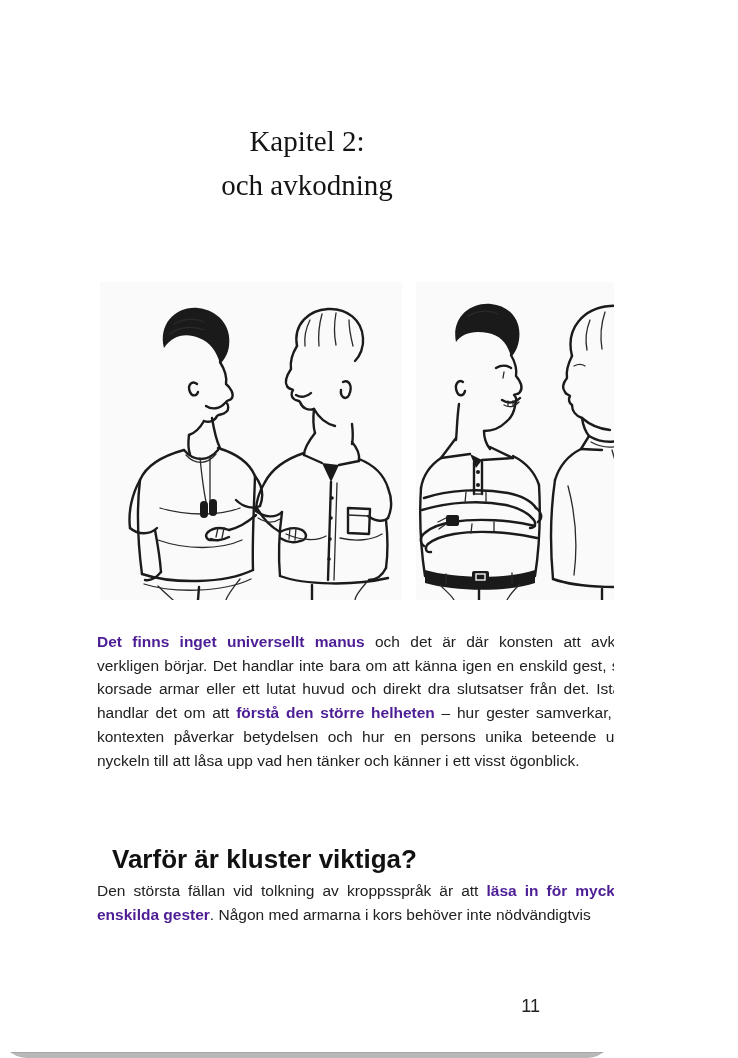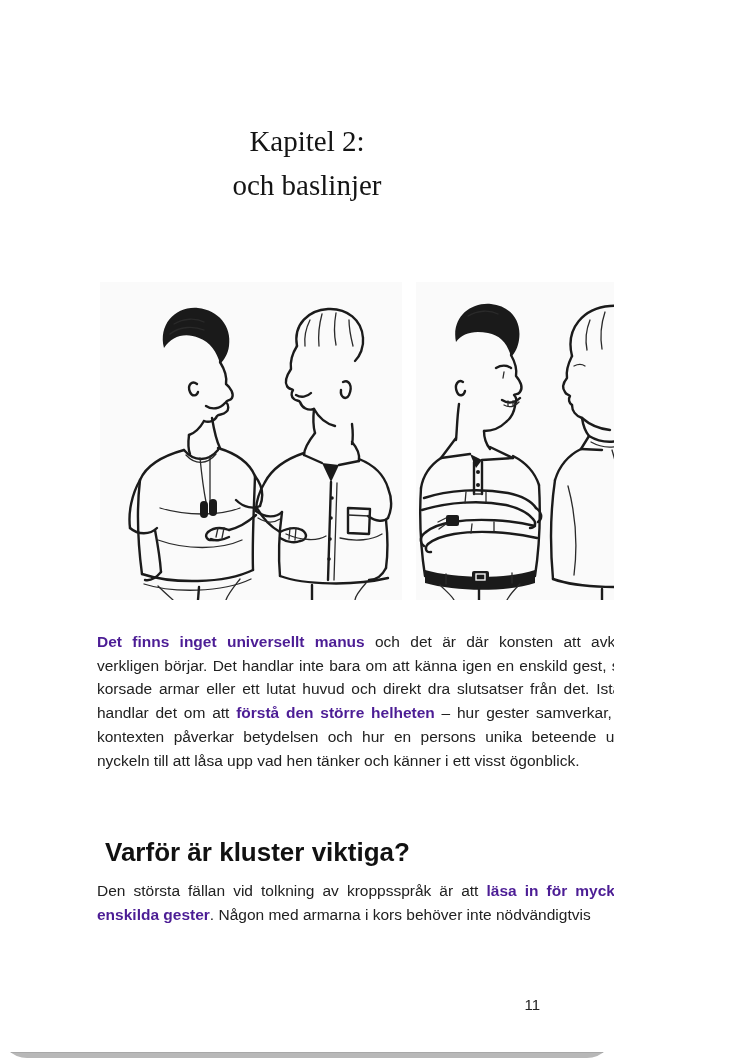--- a/index.html
+++ b/index.html
@@ -15,41 +15,41 @@
   .illustrations { position:absolute; top:282px; left:100px; display:flex; gap:14px; }
   .illu { background:#fafafa; display:block; }
   .body-par {
     position:absolute; left:97px; width:544px; margin:0;
     font-size:15.5px; line-height:23.7px; text-align:justify; color:#212121;
   }
   .p1 { top:630px; }
   .p2 { top:864px;margin-top:15px; }
   .body-par strong { font-weight:700; color:#4c1d95; }
   .section-heading {
-    position:absolute; top:829px; left:97px; margin:8px;
+    position:absolute; top:829px; left:97px; margin:15px;
     font-size:26px; font-weight:700; color:#111; font-family:"Liberation Sans", sans-serif;
   }
-  .pagenum { position:absolute; top:996px; right:74px; font-size:15px; color:#222; }
+  .pagenum { position:absolute; top:996px; right:74px; font-size:18px; color:#222; }
   .page-edge {
     position:absolute; left:0; right:0; bottom:0; height:5px;
     background:#b8b8b8; border-top:1px solid #a8a8a8;
   }
   .ink { fill:none; stroke:#1b1b1b; stroke-width:2.4; stroke-linecap:round; stroke-linejoin:round; }
   .ink-thin { fill:none; stroke:#2a2a2a; stroke-width:1.3; stroke-linecap:round; }
   .fill-dark { fill:#1a1a1a; stroke:none; }
   .fill-soft { fill:#242424; stroke:none; }
 </style>
 </head>
 <body>
 
 <div class="page">
 
   <div class="chapter-title">
     <div>Kapitel 2:</div>
-    <div>och baslinjer</div>
+    <div>och avkodning</div>
   </div>
 
   <div class="illustrations">
 
     <svg class="illu" width="302" height="318" viewBox="0 0 302 318" role="img" aria-label="Tuschillustration: två män i vänskapligt samtal, en gestikulerar">
 
       <path class="fill-dark" d="M64,66 C58,42 76,24 98,26 C118,28 132,44 129,64 C128,72 124,78 120,82 C117,70 110,60 99,56 C85,50 72,54 64,66 Z"></path>
       <path class="ink-thin" d="M74,42 C84,36 96,36 104,40"></path>
       <path class="ink-thin" d="M70,52 C80,44 94,44 104,48"></path>
       <path class="ink" d="M120,80 C125,88 127,96 126,102 C131,106 134,112 132,116 C130,119 127,118 126,120 C129,123 129,128 126,130 C123,133 119,132 117,134 C115,139 109,141 104,139"></path>

